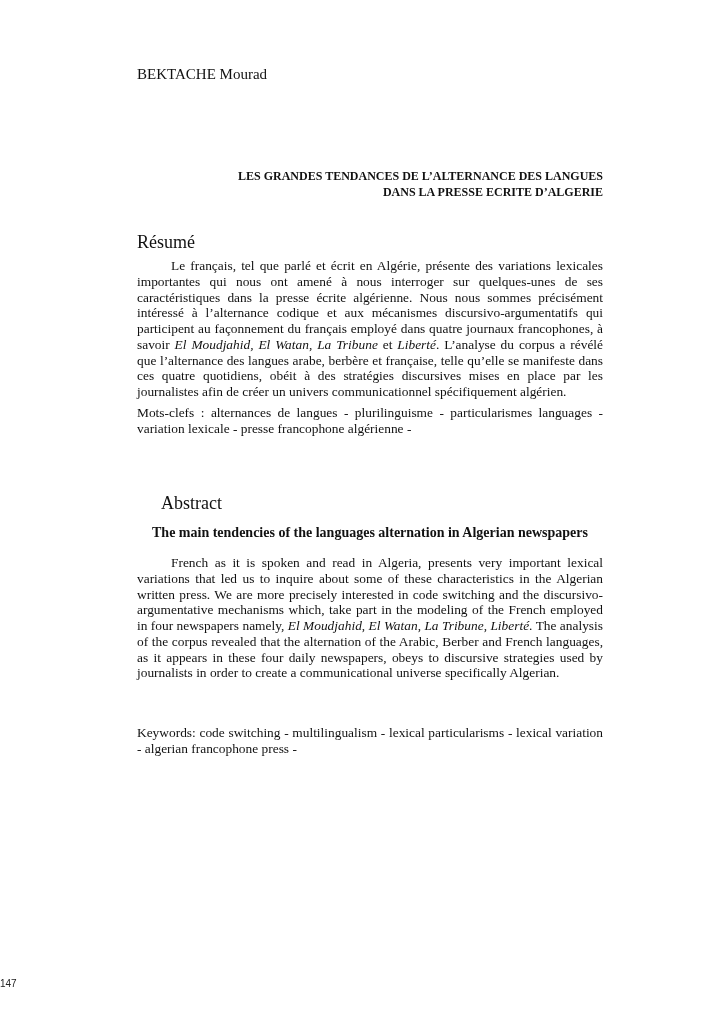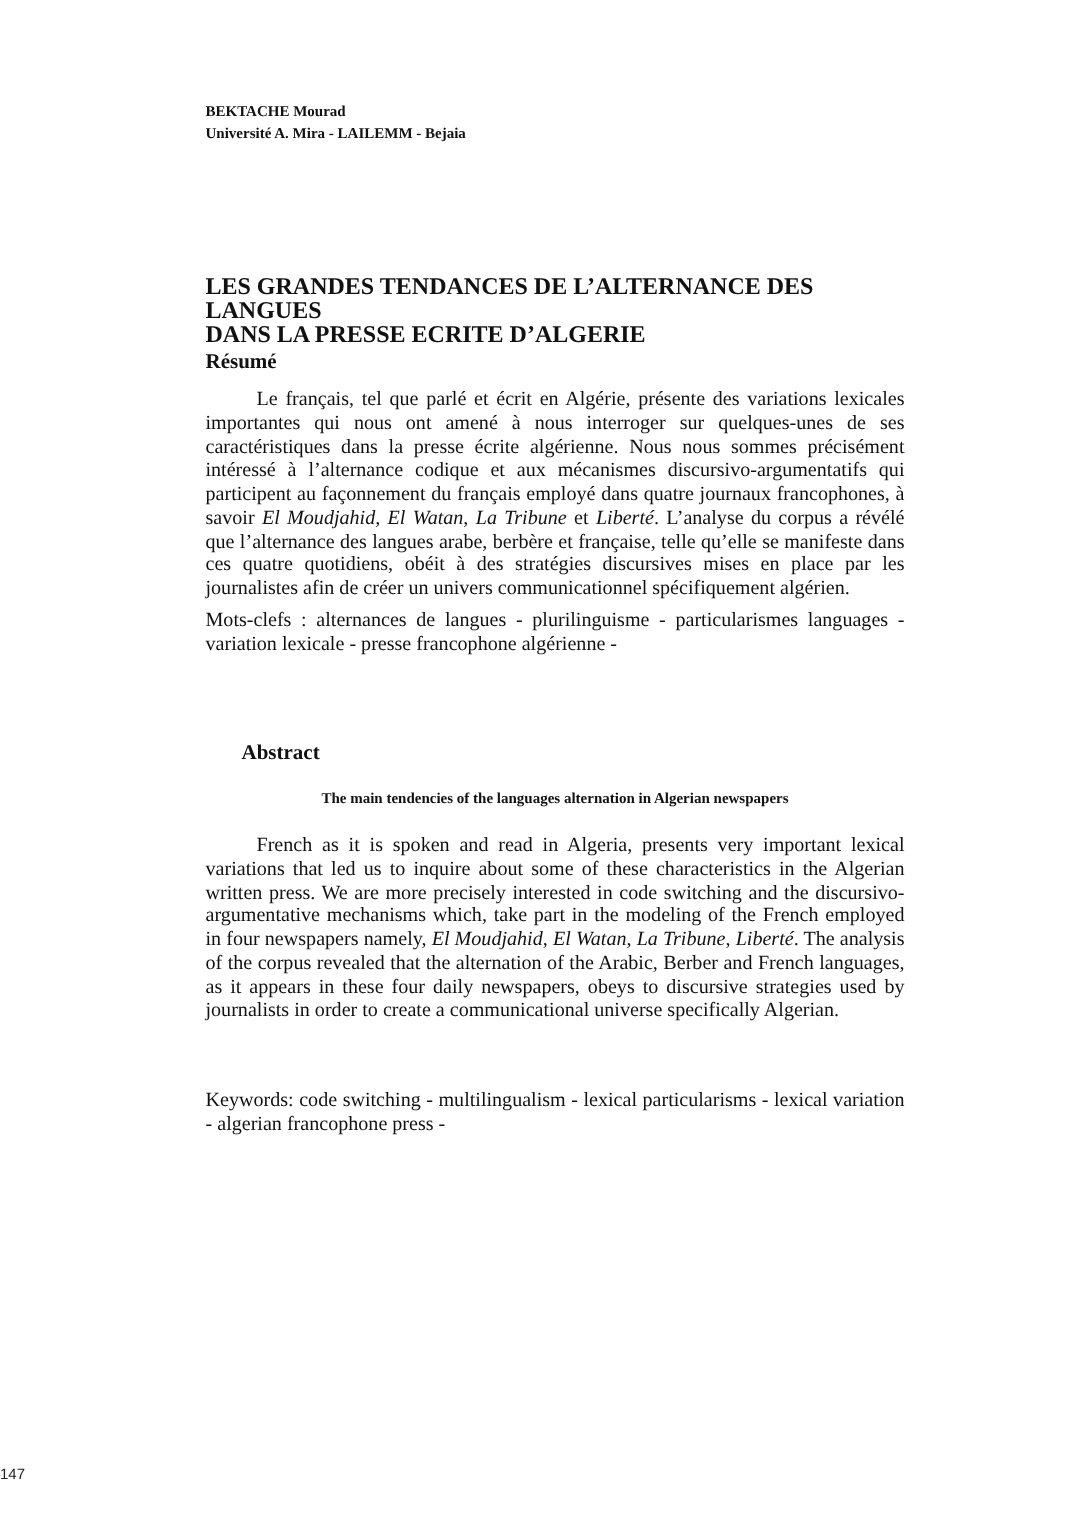--- a/index.html
+++ b/index.html
@@ -17,76 +17,74 @@
   }
   .page {
     position: absolute;
     left: 137px;
     top: 0;
     width: 466px;
   }
   .abs { position: absolute; left: 0; width: 466px; }
   .author {
     top: 67px;
-    font-weight: bold;
-    font-size: 10px;
+    font-weight: normal;
+    font-size: 15px;
     line-height: 15px;
   }
   .title {
     top: 168px;
-    text-align: left;
+    text-align: right;
     font-weight: bold;
-    font-size: 16px;
+    font-size: 12px;
     line-height: 16px;
-    margin-top: 16px;
   }
   .heading {
-    font-weight: bold;
-    font-size: 14px;
+    font-weight: normal;
+    font-size: 18px;
     line-height: 16px;
   }
   .para {
     font-size: 13.4px;
     line-height: 15.75px;
     text-align: justify;
     text-align-last: left;
   }
   .para .indent { display: inline-block; width: 34px; }
   .kw {
     font-size: 13.4px;
     line-height: 15.75px;
     text-align: justify;
     text-align-last: left;
   }
   .kw b { font-weight: normal; }
   .subtitle {
     text-align: center;
     font-weight: bold;
-    font-size: 10px;
+    font-size: 14px;
     line-height: 16px;
   }
   .pagenum {
     position: absolute;
     top: 978px;
     left: 0;
     width: 724px;
     text-align: left;
     font-family: "Liberation Sans", sans-serif;
     font-size: 10px;
     color: #222;
   }
 </style>
 </head>
 <body>
 
 <div class="page">
 
   <div class="abs author">
     <div>BEKTACHE Mourad</div>
-    <div>Université A. Mira - LAILEMM - Bejaia</div>
   </div>
 
   <div class="abs title">
     <div>LES GRANDES TENDANCES DE L’ALTERNANCE DES LANGUES</div>
     <div>DANS LA PRESSE ECRITE D’ALGERIE</div>
   </div>
 
   <div class="abs heading" style="top:234px;">Résumé</div>
 
   <div class="abs para" style="top:258px;"><span class="indent"></span><span>Le français, tel que parlé et écrit en Algérie, présente des variations lexicales importantes qui nous ont amené à nous interroger sur quelques-unes de ses caractéristiques dans la presse écrite algérienne. Nous nous sommes précisément intéressé à l’alternance codique et aux mécanismes discursivo-argumentatifs qui participent au façonnement du français employé dans quatre journaux francophones, à savoir </span><i>El Moudjahid, El Watan</i><span>, </span><i>La Tribune</i><span> et </span><i>Liberté</i><span>. L’analyse du corpus a révélé que l’alternance des langues arabe, berbère et française, telle qu’elle se manifeste dans ces quatre quotidiens, obéit à des stratégies discursives mises en place par les journalistes afin de créer un univers communicationnel spécifiquement algérien.</span></div>

